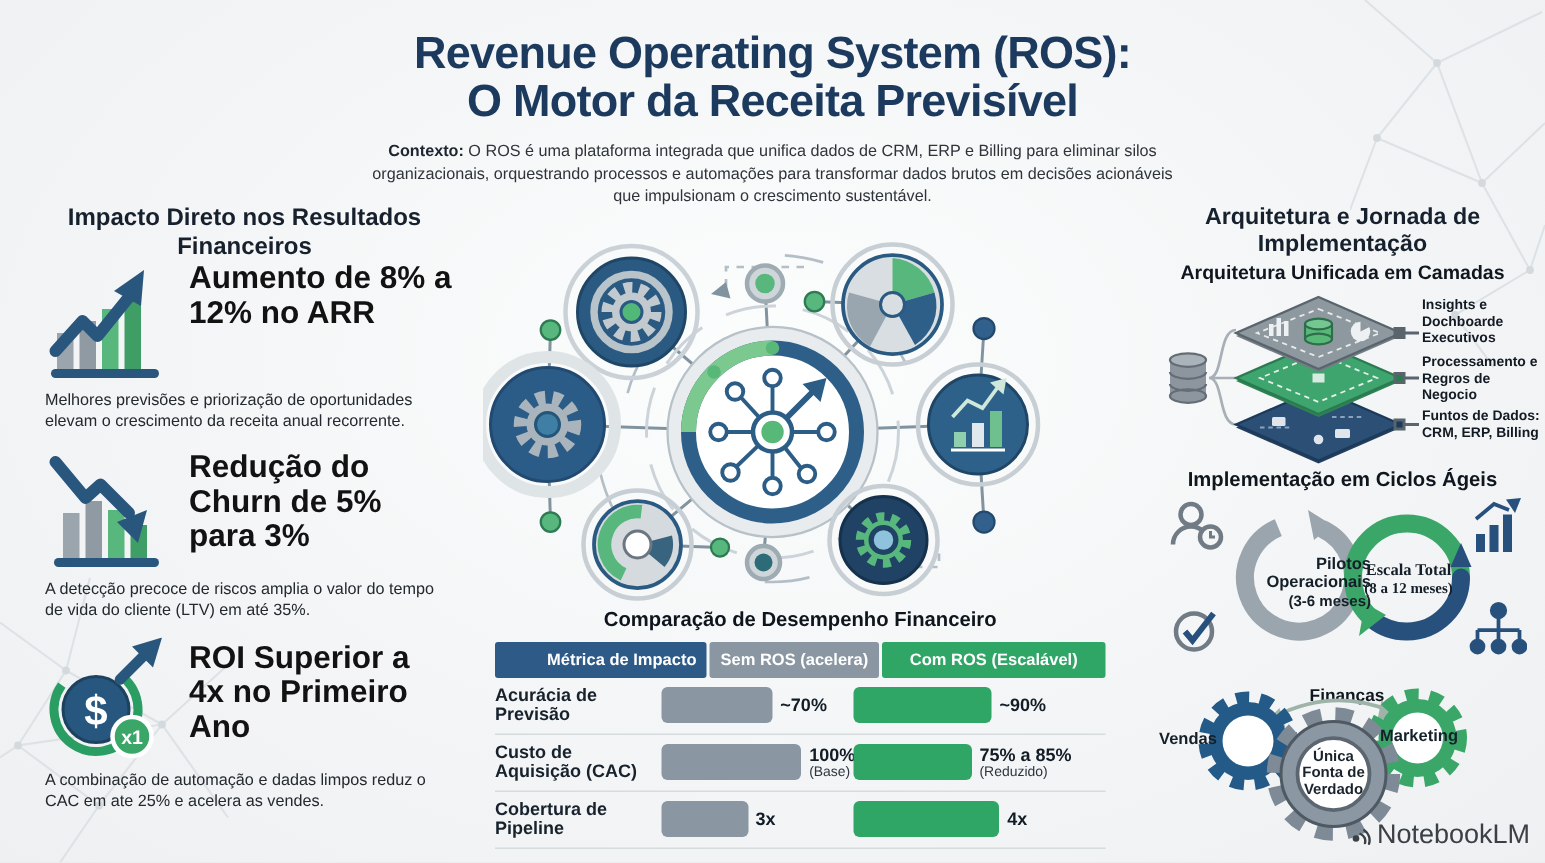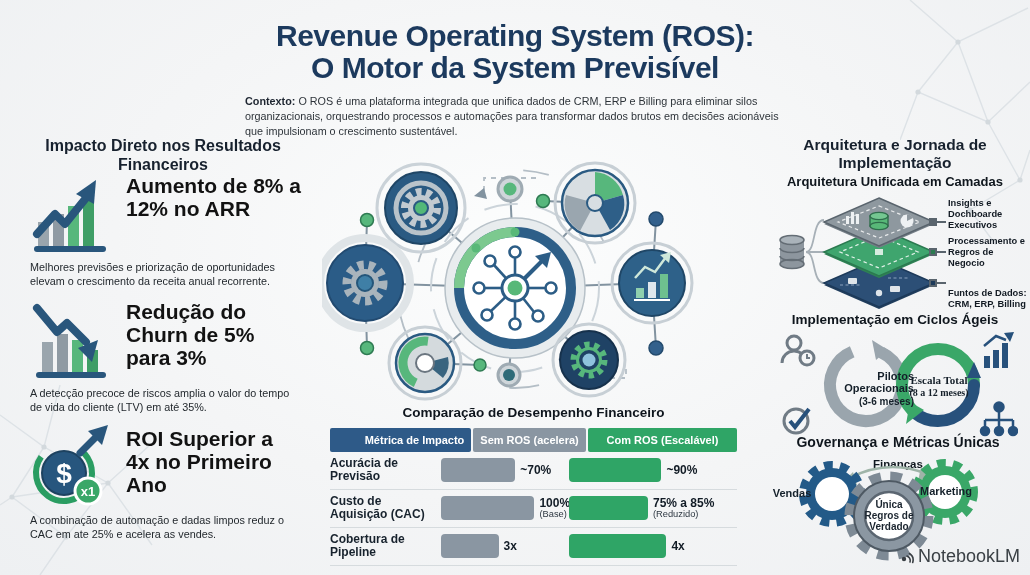--- a/index.html
+++ b/index.html
@@ -5,21 +5,21 @@
   html,body{margin:0;padding:0;background:#e9ebed;}
   #canvas{
     position:relative;width:1030px;height:575px;overflow:hidden;
     font-family:"Liberation Sans",sans-serif;
     background:radial-gradient(ellipse at 50% 42%, #fcfdfd 0%, #f4f5f6 55%, #eef0f2 100%);
   }
   .abs{position:absolute;}
   
   .main-title{left:0;top:20px;width:100%;text-align:center;font-weight:800;
     font-size:30px;line-height:1.08;color:#1c3a5e;letter-spacing:-.5px;}
-  .context{left:50%;top:94px;transform:translateX(-50%);width:540px;
+  .context{left:50%;top:94px;transform:translateX(-50%);width:540px;text-align:center;
     font-size:10.8px;line-height:1.38;color:#2e343a;}
   .context b{color:#1d2530;}
   
   .left-heading{left:32px;top:136px;width:262px;text-align:center;font-weight:800;
     font-size:16px;line-height:1.2;color:#17212e;}
   .impact-item{width:272px;display:grid;grid-template-columns:90px 1fr;column-gap:6px;}
   .impact-icon{width:86px;height:86px;}
   .impact-headline{font-weight:800;font-size:21px;line-height:1.1;color:#121212;align-self:start;padding-top:2px;}
   .impact-desc{grid-column:1 / -1;font-size:10.8px;line-height:1.28;color:#23292e;margin-top:3px;}
   
@@ -80,21 +80,21 @@
     <g fill="#d3d9dd">
       <circle cx="44" cy="62" r="2.6"></circle>
         <circle cx="12" cy="112" r="2.6"></circle>
         <circle cx="108" cy="98" r="2.6"></circle>
         <circle cx="66" cy="152" r="2.6"></circle>
     </g>
   </svg>
 
   <div class="abs main-title">
     <div>Revenue Operating System (ROS):</div>
-    <div>O Motor da System Previsível</div>
+    <div>O Motor da Receita Previsível</div>
   </div>
   <div class="abs context">
     <b>Contexto:</b><span> O ROS é uma plataforma integrada que unifica dados de CRM, ERP e Billing para eliminar silos organizacionais, orquestrando processos e automações para transformar dados brutos em decisões acionáveis que impulsionam o crescimento sustentável.</span>
   </div>
 
   <div class="abs left-heading">Impacto Direto nos Resultados Financeiros</div>
 
   <div class="abs impact-item" style="left:30px;top:172px;">
     <svg class="impact-icon" viewBox="0 0 86 86">
       <rect x="8" y="50" width="11" height="24" fill="#9aa5ad"></rect>
@@ -357,21 +357,21 @@
       <line x1="164" y1="32" x2="176" y2="32"></line>
         <rect x="160" y="29" width="6" height="6" fill="#59646d"></rect>
       <line x1="164" y1="62" x2="176" y2="62"></line>
         <rect x="160" y="59" width="6" height="6" fill="#2b7a50"></rect>
       <line x1="164" y1="93" x2="176" y2="93"></line>
         <rect x="160" y="90" width="6" height="6" fill="#1d3a5a"></rect>
     </g>
   </svg>
   <div class="abs layer-label" style="top:198px;">Insights e Dochboarde Executivos</div>
   <div class="abs layer-label" style="top:236px;">Processamento e Regros de Negocio</div>
-  <div class="abs layer-label" style="top:288px;">Funtos de Dados: CRM, ERP, Billing</div>
+  <div class="abs layer-label" style="top:272px;">Funtos de Dados: CRM, ERP, Billing</div>
 
   <div class="abs cycle-sub">Implementação em Ciclos Ágeis</div>
   <svg class="abs" style="left:778px;top:330px;" width="240" height="112" viewBox="0 0 240 112">
     <circle cx="88" cy="55" r="36" fill="none" stroke="#9aa5ad" stroke-width="12" stroke-dasharray="196 30" transform="rotate(-65 88 55)"></circle>
     <polygon points="110,20 94,10 98,30" fill="#9aa5ad"></polygon>
     <path d="M134,80 A36,36 0 0 1 124,55 A36,36 0 0 1 160,19 A36,36 0 0 1 196,55" fill="none" stroke="#3aa768" stroke-width="12" stroke-linecap="round"></path>
     <path d="M196,55 A36,36 0 0 1 160,91 A36,36 0 0 1 137,83" fill="none" stroke="#27517c" stroke-width="12" stroke-linecap="round"></path>
     <polygon points="189,48 203,48 196,32" fill="#27517c"></polygon>
     <polygon points="132,72 146,80 128,94" fill="#3aa768"></polygon>
 
@@ -405,21 +405,20 @@
   </svg>
   <div class="abs loop-text" style="left:820px;top:370px;width:94px;text-align:right;">
     <span class="t">Pilotos Operacionais</span>
     <span class="d">(3-6 meses)</span>
   </div>
   <div class="abs loop-text" style="left:893px;top:374px;width:92px;font-family:Liberation Serif, serif;">
     <span class="t">Escala Total</span>
     <span class="d">(8 a 12 meses)</span>
   </div>
 
-  <div class="abs gov-sub">Governança e Métricas Únicas</div>
   <div class="abs financas">Finanças</div>
   <svg class="abs" style="left:785px;top:452px;" width="215" height="118" viewBox="0 0 215 118">
     <path d="M64,26 Q104,6 142,22" fill="none" stroke="#9fb4a8" stroke-width="2.5"></path>
     <polygon points="68,20 58,30 72,33" fill="#9fb4a8"></polygon>
     <polygon points="136,15 148,24 133,29" fill="#9fb4a8"></polygon>
 
     <g>
       <circle cx="47" cy="42" r="28" fill="none" stroke="#235a88" stroke-width="10" stroke-dasharray="8.5 7"></circle>
       <circle cx="47" cy="42" r="26" fill="#235a88"></circle>
       <circle cx="47" cy="42" r="17" fill="#ffffff"></circle>
@@ -432,21 +431,21 @@
     </g>
 
     <g>
       <circle cx="104" cy="64" r="38" fill="none" stroke="#7e8a95" stroke-width="13" stroke-dasharray="11 9"></circle>
       <circle cx="104" cy="64" r="35" fill="#8b97a2" stroke="#4e5963" stroke-width="2"></circle>
       <circle cx="104" cy="64" r="24" fill="#ffffff" stroke="#5b6671" stroke-width="2.5"></circle>
     </g>
   </svg>
   <div class="abs gear-label" style="left:760px;top:487px;width:64px;">Vendas</div>
   <div class="abs gear-label" style="left:910px;top:485px;width:72px;">Marketing</div>
-  <div class="abs gear-center-label">Única Regros de Verdado</div>
+  <div class="abs gear-center-label">Única Fonta de Verdado</div>
 
   <div class="abs watermark">
     <svg width="16" height="16" viewBox="0 0 16 16">
       <circle cx="6" cy="10" r="2.2" fill="#3a4045"></circle>
       <path d="M9,7 a5,5 0 0 1 3,6 M11.5,4.5 a8,8 0 0 1 3.2,9" fill="none" stroke="#3a4045" stroke-width="1.6" stroke-linecap="round"></path>
     </svg>
     <span>NotebookLM</span>
   </div>
 
 </div>

